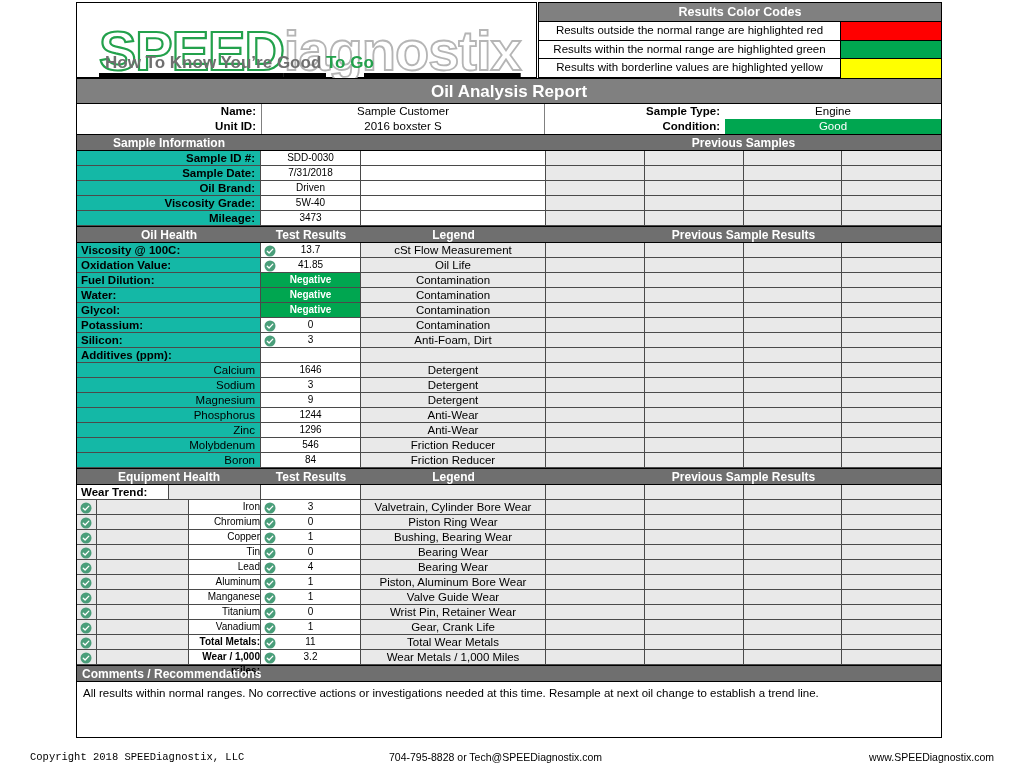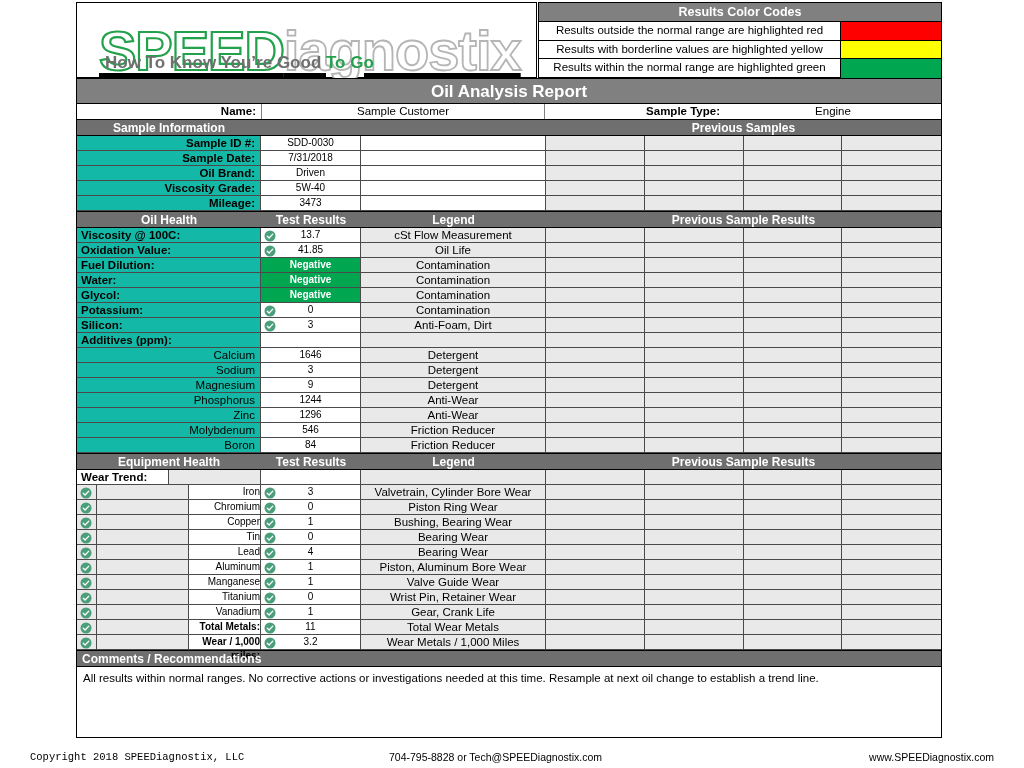--- a/index.html
+++ b/index.html
@@ -227,41 +227,47 @@
     </div>
 
     <div class="ccbox">
       <div class="cc-title">Results Color Codes</div>
 
       <div class="cc-row">
         <div class="cc-text">Results outside the normal range are highlighted red</div>
         <div class="cc-swatch" style="background:#ff0000;"></div>
       </div>
       <div class="cc-row">
+        <div class="cc-text">Results within the normal range are highlighted green</div>
+        <div class="cc-swatch" style="background:#00a650;"></div>
+      </div>
+      <div class="cc-row">
         <div class="cc-text">Results with borderline values are highlighted yellow</div>
         <div class="cc-swatch" style="background:#ffff00;"></div>
-      </div>
-      <div class="cc-row">
-        <div class="cc-text">Results within the normal range are highlighted green</div>
-        <div class="cc-swatch" style="background:#00a650;"></div>
       </div>
     </div>
   </div>
 
   <div class="report">
     <div class="report-inner">
 
       <div class="title-bar">Oil Analysis Report</div>
 
       <div class="row id-row">
         <div class="cell id-lbl">Name:</div>
         <div class="cell id-val">Sample Customer</div>
         <div class="cell id-lbl2">Sample Type:</div>
         <div class="cell id-val2">Engine</div>
       </div>
+      <div class="row id-row">
+        <div class="cell id-lbl">Unit ID:</div>
+        <div class="cell id-val">2016 boxster S</div>
+        <div class="cell id-lbl2">Condition:</div>
+        <div class="cell id-val2 good">Good</div>
+      </div>
 
       <div class="sec">
         <div class="c-a">Sample Information</div>
         <div class="c-b"></div>
         <div class="c-c"></div>
         <div style="width:395px;">Previous Samples</div>
       </div>
 
       <div id="sample-info-rows">
           <div class="drow">

